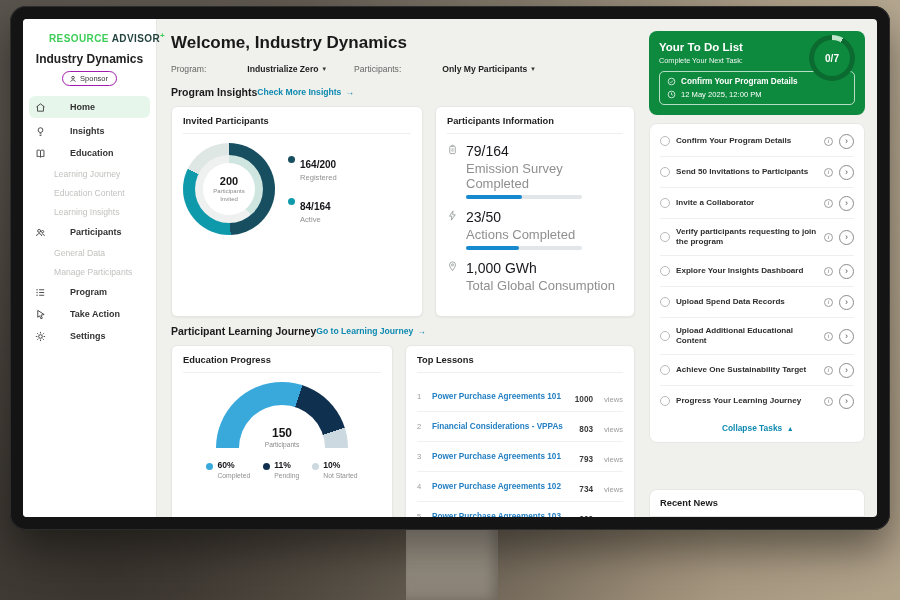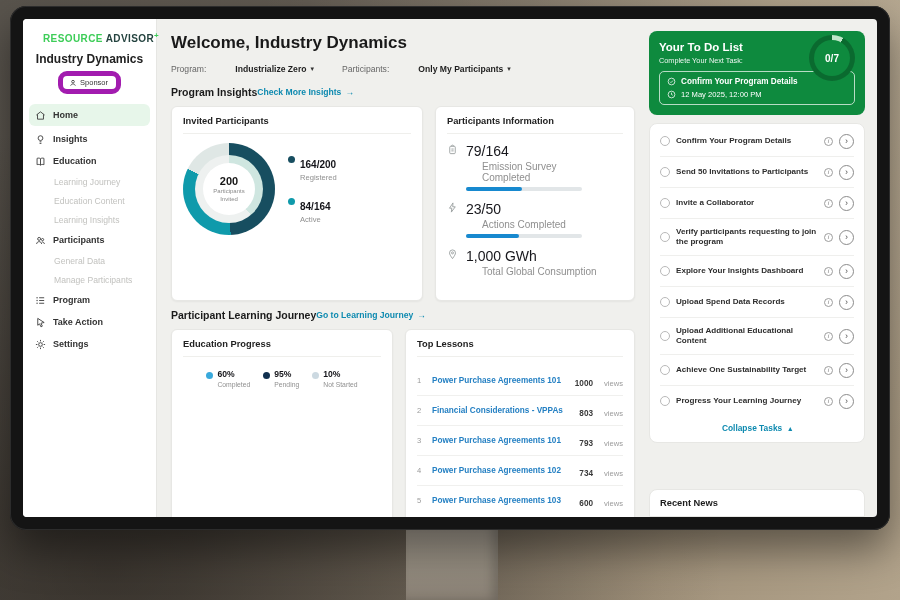--- a/index.html
+++ b/index.html
@@ -15,38 +15,38 @@
   .stand { position:absolute; left:406px; top:524px; width:92px; height:76px;
     background: linear-gradient(180deg,#aaa296 0%,#968e81 55%,#898074 100%);
     box-shadow: -6px 0 10px rgba(0,0,0,.18) inset; }
   .monitor { position:absolute; left:10px; top:6px; width:880px; height:524px;
     background:#141414; border-radius:16px; padding:13px;
     box-shadow: 0 20px 40px rgba(0,0,0,.45), inset 0 0 0 1px #2c2c2c; }
   .screen { width:100%; height:100%; background:#f0f0ed; border-radius:4px; overflow:hidden; display:flex; }
 
   
   .sidebar { width:134px; background:#fff; border-right:1px solid #e6e6e3; padding:10px 0 0; flex:none; }
-  .logo { padding:2px 20px 6px; font-size:10px; font-weight:bold; letter-spacing:.4px; white-space:nowrap; }
+  .logo { padding:2px 26px 6px; font-size:10px; font-weight:bold; letter-spacing:.4px; white-space:nowrap; }
   .logo .p1 { color:#3dcd58; } .logo .p2 { color:#24433f; }
   .logo .plus { color:#3dcd58; font-size:8px; vertical-align:super; }
   .org { text-align:center; font-size:12px; font-weight:bold; color:#222; margin-top:2px; }
-  .badge { margin:5px auto 10px; width:fit-content; border:5px solid #a21caf; border-radius:9px;
+  .badge { margin:5px auto 10px; width:fit-content; border:1px solid #a21caf; border-radius:9px;
     padding:2px 8px 2px 6px; font-size:7.5px; color:#333; display:flex; align-items:center; gap:3px; }
   .badge svg { width:8px; height:8px; color:#333; }
-  .nav-item { display:flex; align-items:center; gap:7px; padding:5.5px 12px; font-size:9px; font-weight:bold; color:#333; cursor:default; }
+  .nav-item { display:flex; align-items:center; gap:24px; padding:5.5px 12px; font-size:9px; font-weight:bold; color:#333; cursor:default; }
   .nav-item svg { width:11px; height:11px; color:#3f3f3f; flex:none; }
   .nav-item.active { background:#e7f6ea; border-radius:6px; margin:0 6px 2px; padding:5.5px 6px; }
   .nav-sub { padding:4.5px 12px 4.5px 31px; font-size:8.6px; color:#c2c2bf; }
 
   
   .main { flex:1; min-width:0; padding:12px 14px 0; }
   .welcome { font-size:17px; font-weight:bold; color:#191919; margin:2px 0 11px; }
   .filters { display:flex; gap:28px; align-items:center; font-size:8.6px; color:#666; margin-bottom:12px; }
   .filter { display:flex; align-items:center; }
-  .filter-value { font-weight:bold; color:#1e1e1e; margin-left:9px;padding-left:20px; }
+  .filter-value { font-weight:bold; color:#1e1e1e; margin-left:21px;padding-left:20px; }
   .chev { font-size:7px; color:#333; margin-left:4px; }
   .section-head { display:flex; justify-content:flex-start; align-items:center; margin:4px 0 8px; }
   .section-title { font-size:10.5px; font-weight:bold; color:#1b1b1b; }
   .section-link { font-size:8.6px; font-weight:bold; color:#0e8ab0; display:flex; align-items:center; gap:4px; cursor:pointer; }
   .cards { display:flex; gap:12px; margin-bottom:8px; }
   .card { background:#fff; border:1px solid #e7e7e4; border-radius:6px; padding:9px 11px; box-shadow:0 1px 2px rgba(0,0,0,.05); }
   .card-title { font-size:9.3px; font-weight:bold; color:#222; padding-bottom:7px; border-bottom:1px solid #efefec; margin-bottom:9px; }
 
   .card-invited { width:252px; }
   .invited-body { display:flex; align-items:center; gap:13px; }
@@ -63,21 +63,21 @@
   .dot { width:7px; height:7px; border-radius:50%; margin-top:2px; flex:none; }
   .dot-navy { background:#174e60; } .dot-teal { background:#0f9aab; }
   .dot-blue { background:#39a9dc; } .dot-dark { background:#10304f; } .dot-pale { background:#ccd9e1; }
   .leg-val { font-size:10px; font-weight:bold; color:#15151a; }
   .leg-lab { font-size:7.6px; color:#909090; margin-top:1px; }
 
   .card-info { flex:1; }
   .stat { display:flex; gap:8px; align-items:flex-start; margin-bottom:10px; }
   .stat svg { width:11px; height:11px; color:#9aa0a0; margin-top:1px; flex:none; }
   .stat-val { font-size:14px; font-weight:normal; color:#17171c; }
-  .stat-lab { font-size:10px; color:#8f8f8f; margin:2px 16px 4px; }
+  .stat-lab { font-size:13px; color:#8f8f8f; margin:2px 0 4px; }
   .bar { width:116px; height:4px; background:#e2e6e8; border-radius:2px; }
   .bar i { display:block; height:100%; border-radius:2px; background:#1789cf; }
 
   .card-edu { width:222px; }
   .gauge { width:132px; height:66px; position:relative; margin:6px auto 0; }
   .gauge .arc { position:absolute; inset:0; border-radius:132px 132px 0 0;
     background: conic-gradient(from 270deg at 50% 100%, #39a9dc 0 108deg, #10304f 108deg 162deg, #ccd9e1 162deg 180deg); }
   .gauge .hole { position:absolute; left:23px; right:23px; bottom:0; height:43px;
     border-radius:86px 86px 0 0; background:#fff; display:flex; flex-direction:column;
     align-items:center; justify-content:flex-end; }
@@ -302,32 +302,39 @@
       <span class="section-title">Participant Learning Journey</span>
       <span class="section-link">
         <span>Go to Learning Journey</span>
         <span>→</span>
       </span>
     </div>
 
     <div class="cards">
       <div class="card card-edu">
         <div class="card-title">Education Progress</div>
+        <div class="gauge">
+          <div class="arc"></div>
+          <div class="hole">
+            <span class="gauge-val">150</span>
+            <span class="gauge-lab">Participants</span>
+          </div>
+        </div>
         <div class="eleg">
           <div class="eleg-item">
             <div class="top">
                   <span class="dot dot-blue"></span>
               <span class="eleg-val">60%</span>
                 </div>
             <div class="eleg-lab">Completed</div>
           </div>
           <div class="eleg-item">
             <div class="top">
                   <span class="dot dot-dark"></span>
-              <span class="eleg-val">95%</span>
+              <span class="eleg-val">11%</span>
                 </div>
             <div class="eleg-lab">Pending</div>
           </div>
           <div class="eleg-item">
             <div class="top">
                   <span class="dot dot-pale"></span>
               <span class="eleg-val">10%</span>
                 </div>
             <div class="eleg-lab">Not Started</div>
           </div>

